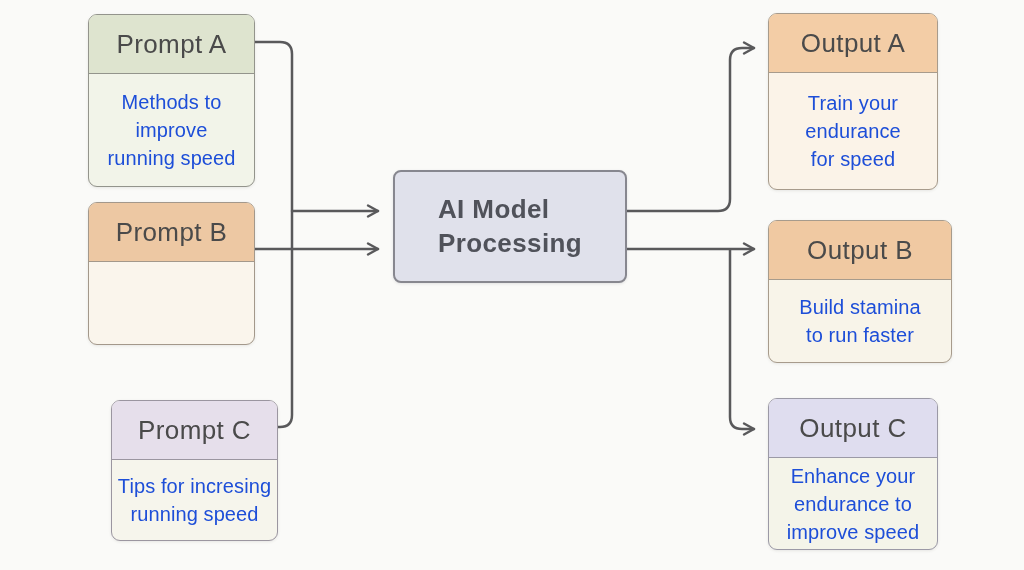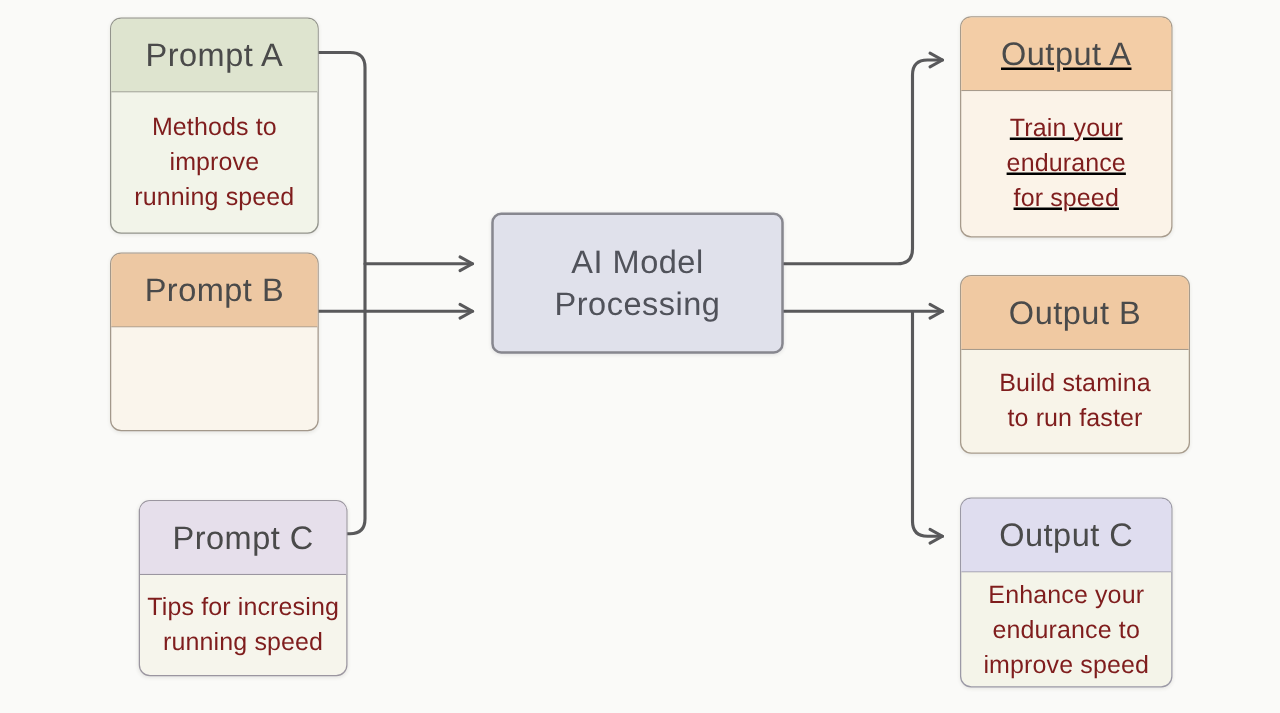--- a/index.html
+++ b/index.html
@@ -32,33 +32,34 @@
     border-radius:7.5px 7.5px 0 0;
     display:flex;align-items:center;justify-content:center;
   }
   .node-title{
     font-size:26px;color:#4a4a4a;letter-spacing:.4px;white-space:pre-line;
   }
   .node-body{
     flex:1;
     display:flex;align-items:center;justify-content:center;
     text-align:center;
-    font-size:20px;line-height:1.4;color:#7f1d1d;
+    font-size:20px;line-height:1.4;color:#1d4ed8;
     white-space:pre-line;letter-spacing:.1px;
     padding:2px 1px;
   }
   .center-node{
     position:absolute;
     background:var(--bdy,#e0e2ec);
     border:2px solid var(--brd,#8a8a92);
     border-radius:8px;
     box-shadow:0 1px 3px rgba(60,60,70,.12);
     display:flex;align-items:center;justify-content:center;
-    text-align:center;
+    text-align:left;
     box-sizing:border-box;
+    font-weight:bold;
   }
   .center-title{
     font-size:26px;line-height:1.3;color:#50525a;
     white-space:pre-line;letter-spacing:.4px;
   }
 </style>
 </head>
 <body>
 
 <div class="canvas">
@@ -100,21 +101,21 @@
     </div>
     <div class="node-body">Tips for incresing
 running speed</div>
   </div>
 
   <div class="center-node" style="left: 393px; top: 170px; width: 234px; height: 113px; --hdr: #e0e1eb; --bdy: #e0e1eb; --brd: #87878f;">
     <span class="center-title">AI Model
 Processing</span>
   </div>
 
-  <div class="node" style="left: 768px; top: 13px; width: 170px; height: 177px; text-decoration: underline; --hdr: #f3cda6; --bdy: #fbf3e8; --brd: #a79b8c;">
+  <div class="node" style="left: 768px; top: 13px; width: 170px; height: 177px; --hdr: #f3cda6; --bdy: #fbf3e8; --brd: #a79b8c;">
     <div class="node-header">
       <span class="node-title">Output A</span>
     </div>
     <div class="node-body">Train your
 endurance
 for speed</div>
   </div>
 
   <div class="node" style="left: 768px; top: 220px; width: 184px; height: 143px; --hdr: #f0c9a2; --bdy: #f8f4e9; --brd: #a79b8c;">
     <div class="node-header">

